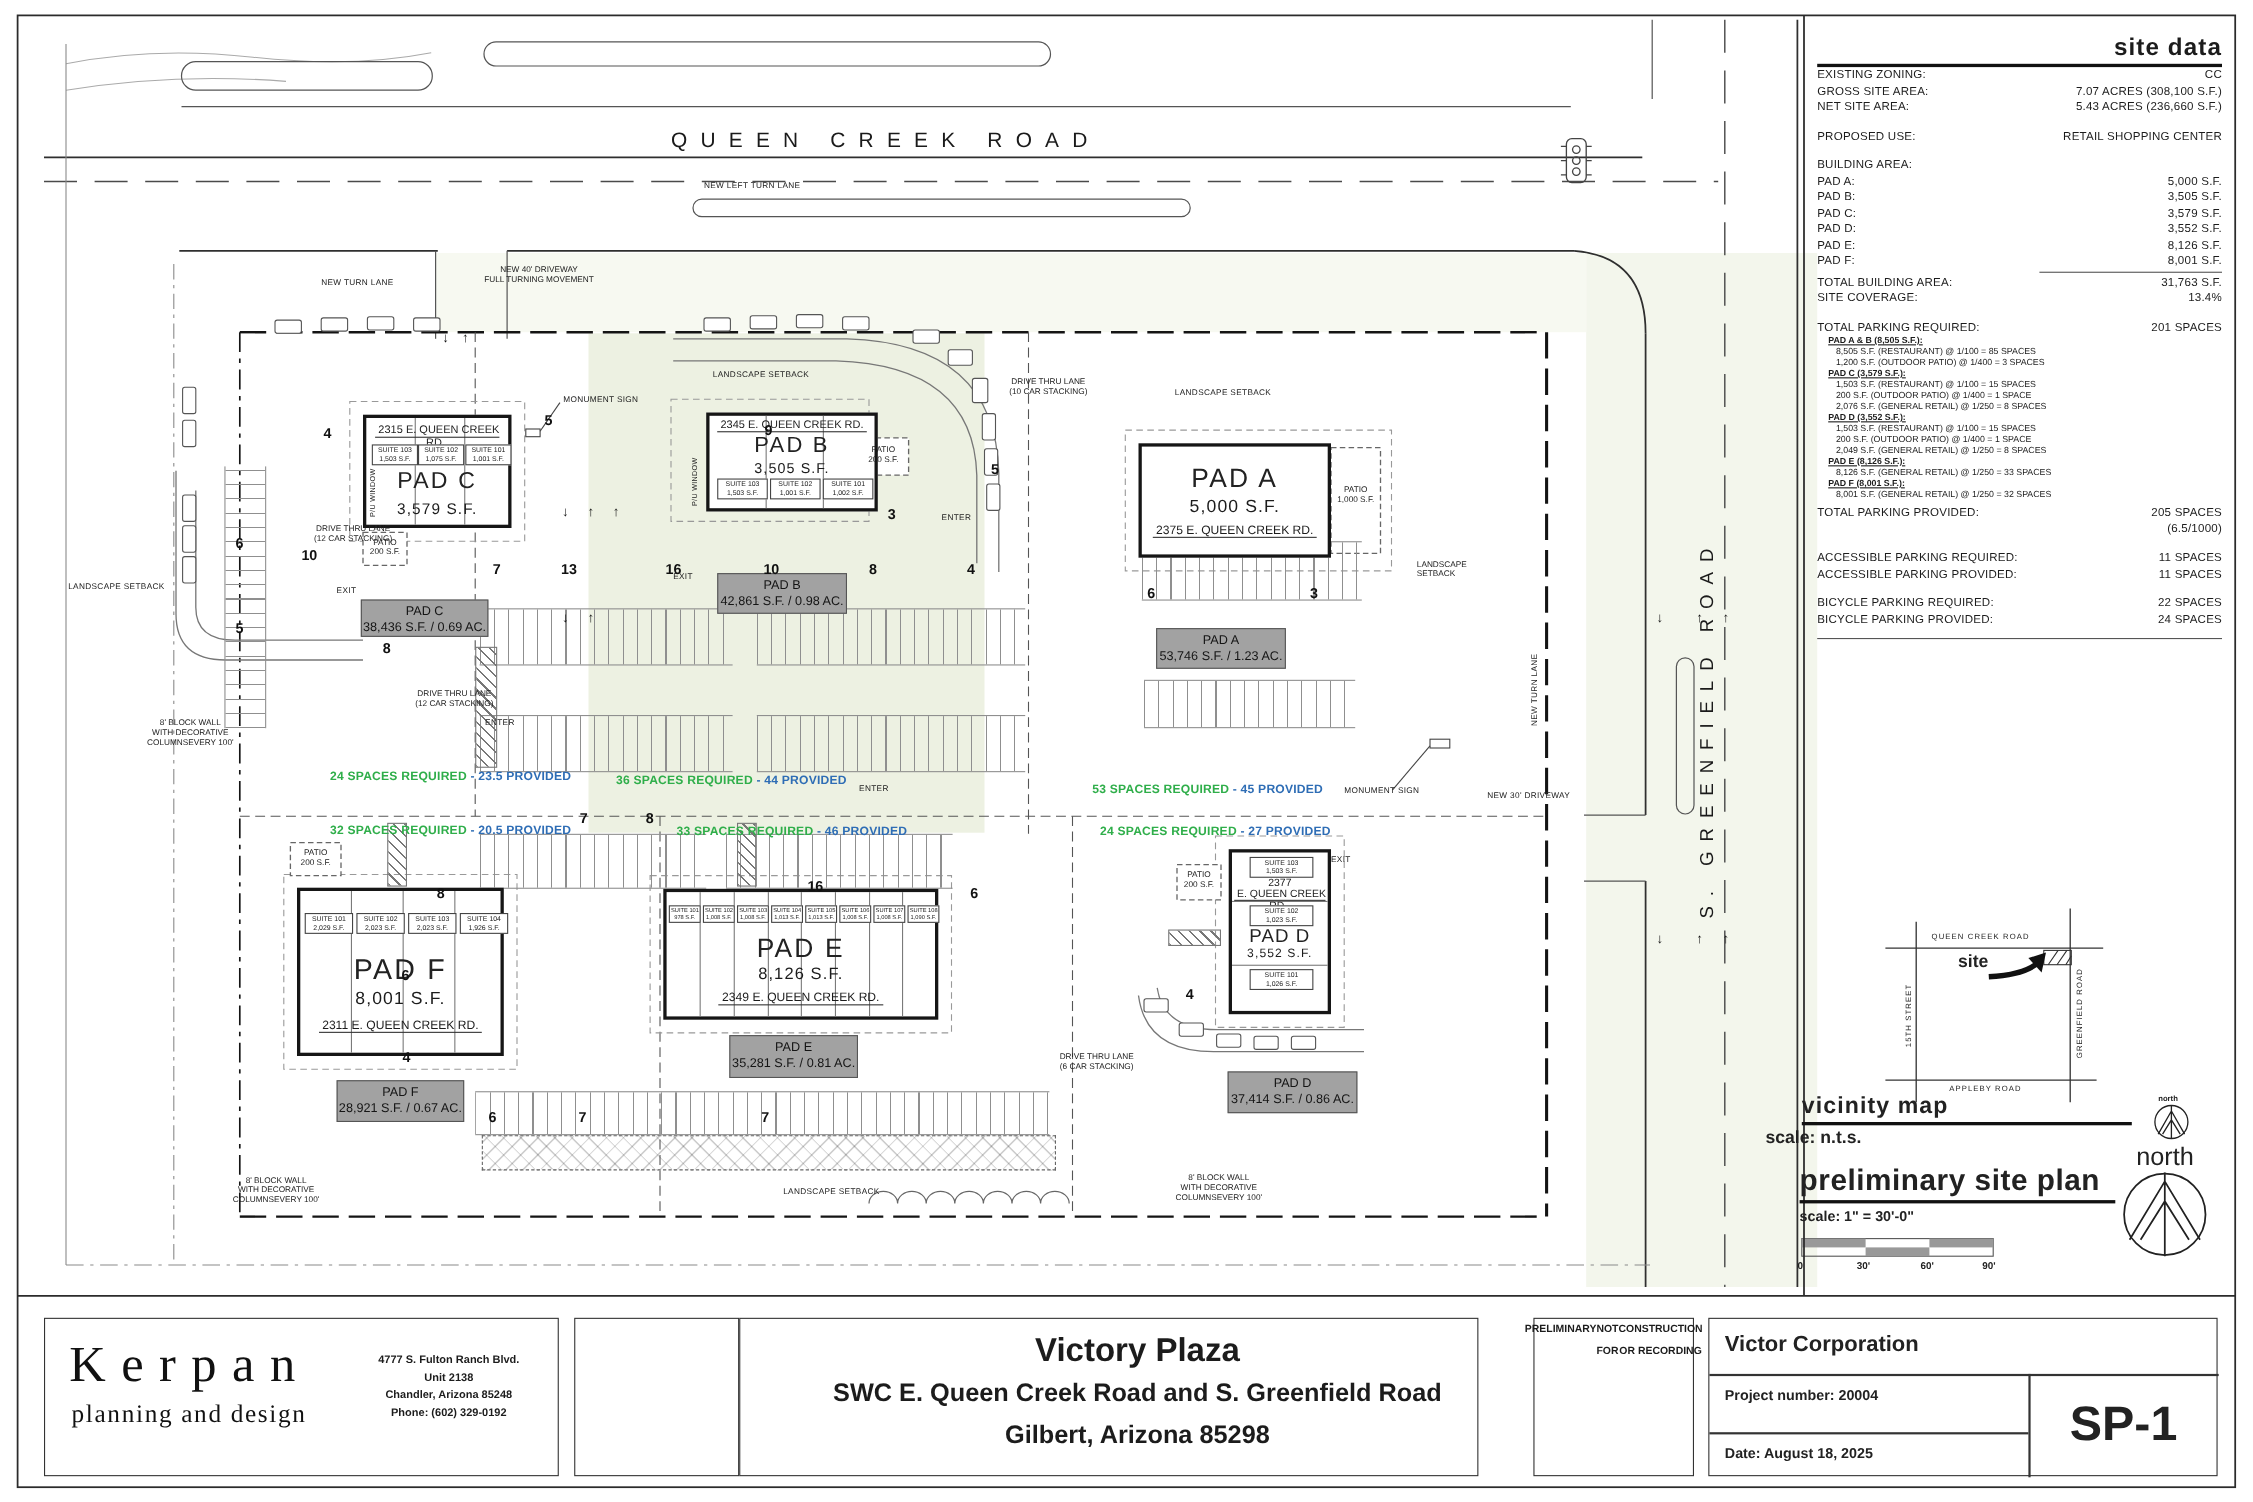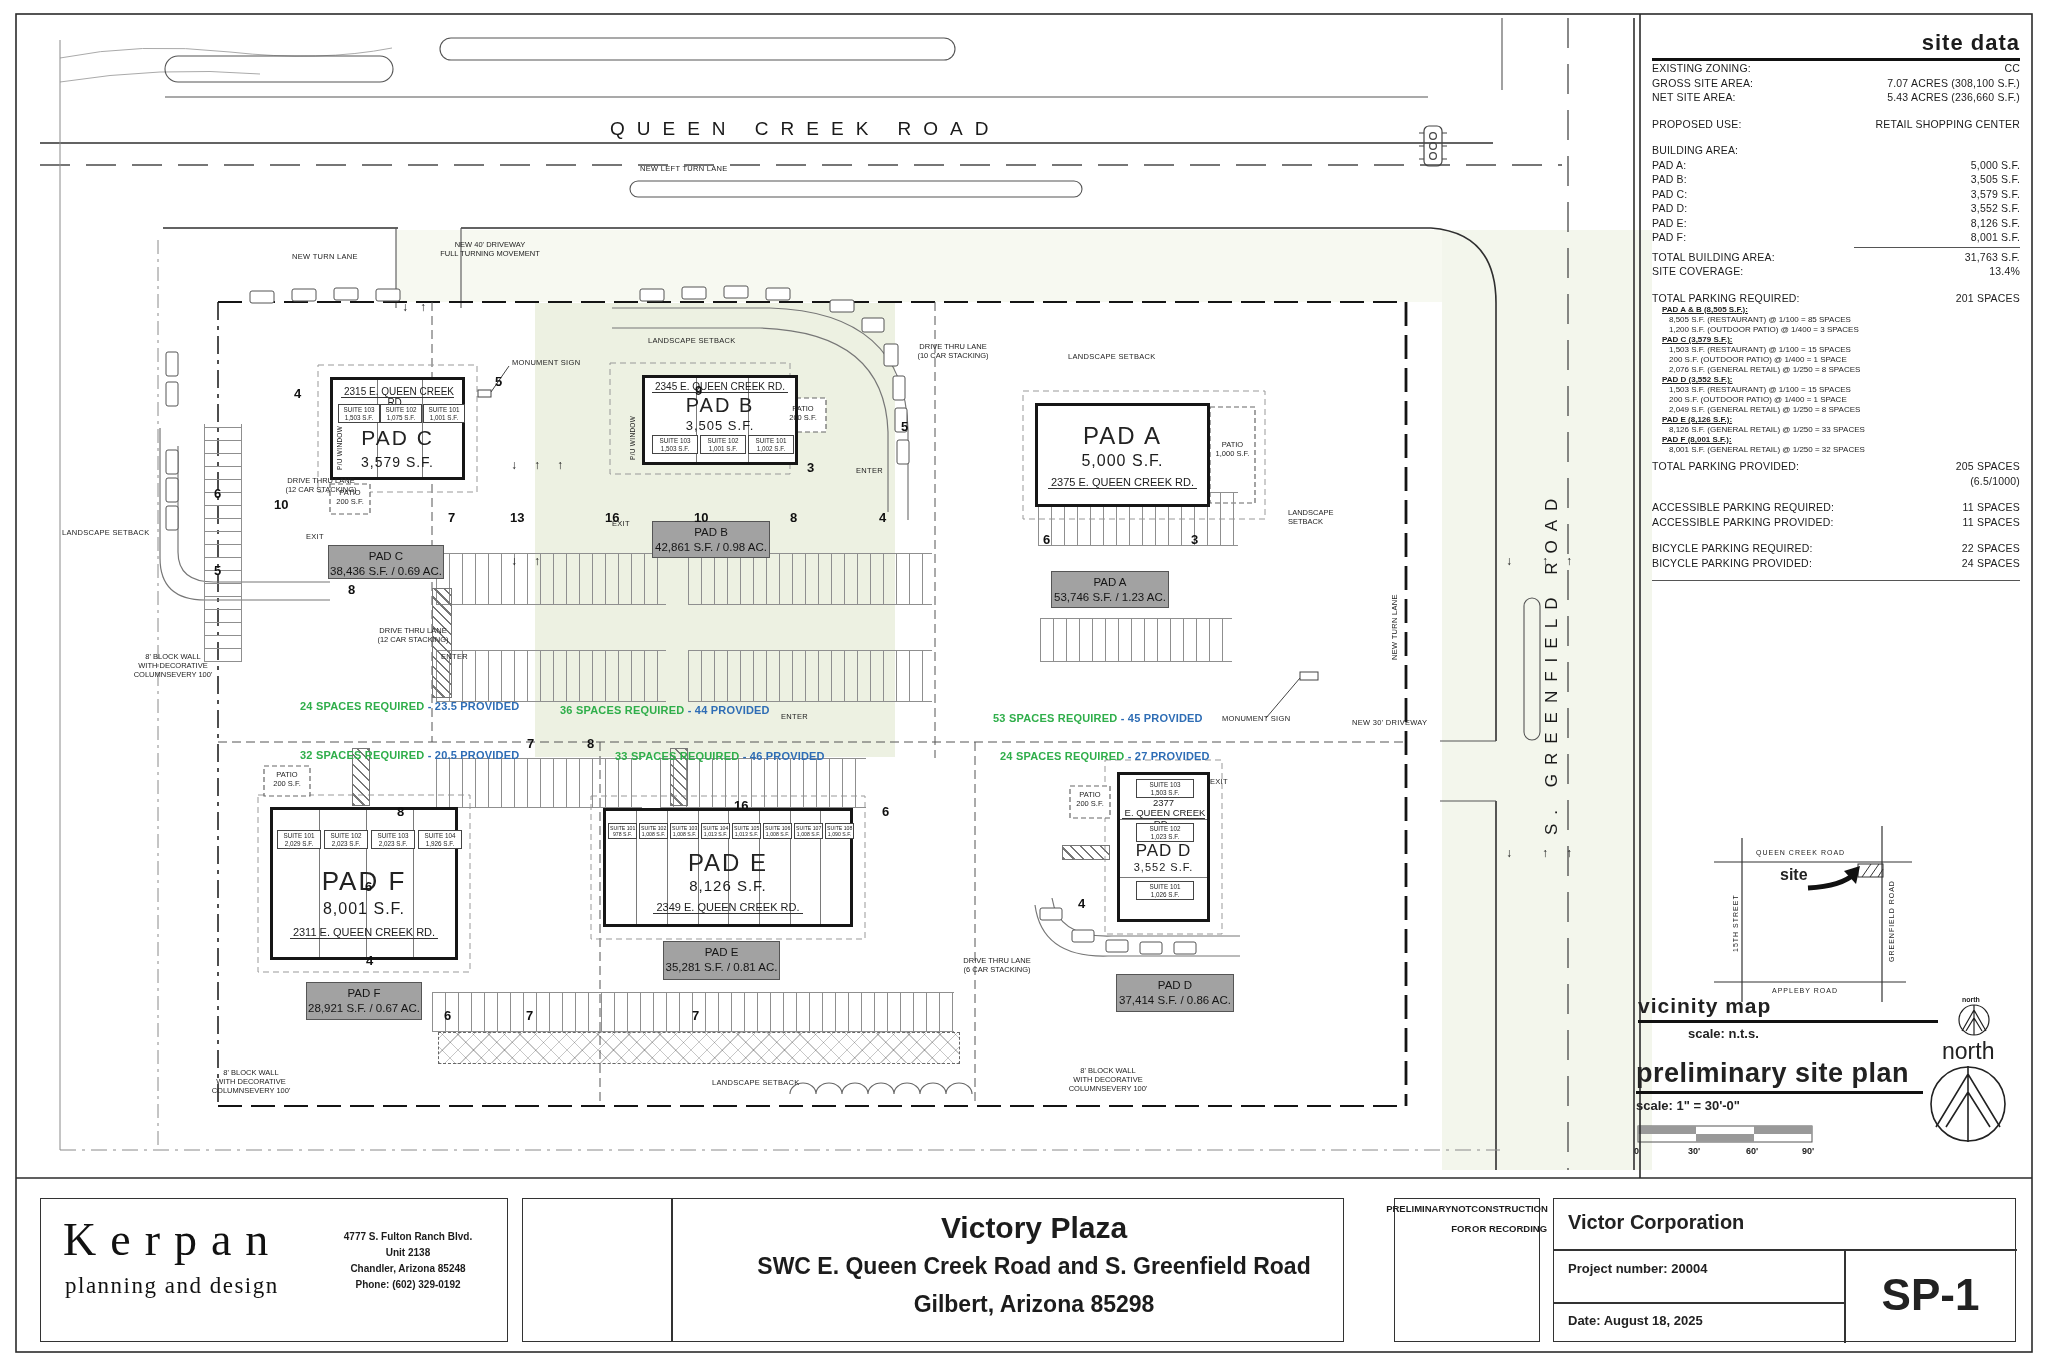--- a/index.html
+++ b/index.html
@@ -543,21 +543,21 @@
     <div class="sd-endrule"></div>
   </div>
 
   <div class="lbl" style="left:1756px;top:849px;font-size:7px;letter-spacing:1px;">QUEEN CREEK ROAD</div>
   <div class="lbl" style="left:1772px;top:987px;font-size:7px;letter-spacing:1px;">APPLEBY ROAD</div>
   <div class="lbl rot" style="left:1732px;top:952px;font-size:7px;letter-spacing:1px;">15TH STREET</div>
   <div class="lbl rot" style="left:1888px;top:962px;font-size:7px;letter-spacing:1px;">GREENFIELD ROAD</div>
   <div class="lbl" style="left:1780px;top:866px;font-size:16px;font-weight:700;">site</div>
   <div class="lbl" style="left:1962px;top:996px;font-size:7px;font-weight:700;">north</div>
   <div class="lbl vh" style="left:1638px;top:994px;width:300px;font-size:21px;letter-spacing:1px;">vicinity map</div>
-  <div class="lbl" style="left:1688px;top:1026px;font-size:13px;font-weight:700;">scale: n.t.s.</div>
+  <div class="lbl" style="left:1605px;top:1026px;font-size:16px;font-weight:700;">scale: n.t.s.</div>
   <div class="lbl" style="left:1942px;top:1038px;font-size:23px;">north</div>
   <div class="lbl vh" style="left:1636px;top:1058px;width:287px;font-size:27px;letter-spacing:.5px;">preliminary site plan</div>
   <div class="lbl" style="left:1636px;top:1098px;font-size:13px;font-weight:700;">scale: 1" = 30'-0"</div>
   <span class="lbl" style="left:1634px;top:1146px;font-size:9px;font-weight:700;">0</span>
   <span class="lbl" style="left:1688px;top:1146px;font-size:9px;font-weight:700;">30'</span>
   <span class="lbl" style="left:1746px;top:1146px;font-size:9px;font-weight:700;">60'</span>
   <span class="lbl" style="left:1802px;top:1146px;font-size:9px;font-weight:700;">90'</span>
 
   <div class="tb" style="left:40px;top:1198px;width:468px;height:144px;">
     <div class="k-name">Kerpan</div>

